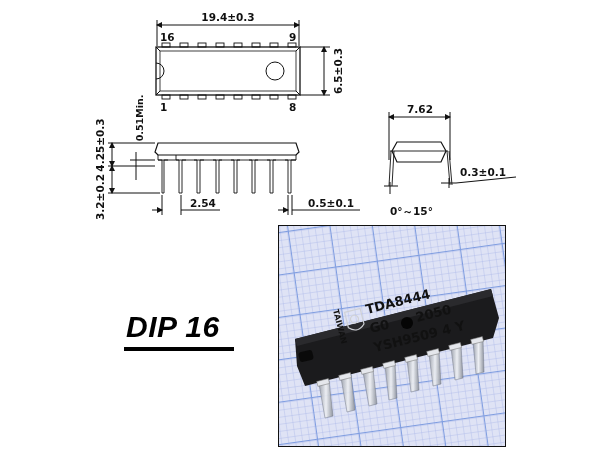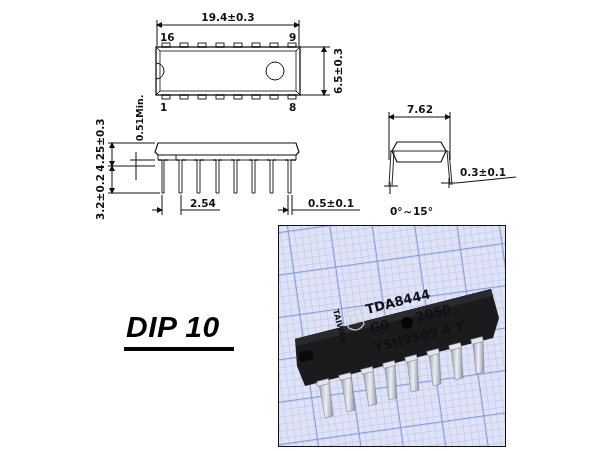--- a/index.html
+++ b/index.html
@@ -127,21 +127,21 @@
     <line x1="390" y1="182" x2="390" y2="194"></line>
     <line x1="441" y1="183" x2="456" y2="183"></line>
     <line x1="449" y1="178" x2="449" y2="188"></line>
     <line x1="456" y1="183" x2="516" y2="177"></line>
   </g>
   <text class="dim" x="420" y="113" text-anchor="middle">7.62</text>
   <text class="dim" x="460" y="176">0.3±0.1</text>
   <text class="dim" x="390" y="215">0°～15°</text>
 </svg>
 
-<div class="title">DIP 10</div>
+<div class="title">DIP 16</div>
 <div class="title-underline"></div>
 
 <div class="photo">
   <svg width="226" height="220" viewBox="0 0 226 220" xmlns="http://www.w3.org/2000/svg">
     <defs>
       <pattern id="fine" width="7" height="7" patternUnits="userSpaceOnUse" patternTransform="rotate(-8)">
         <path d="M7,0 L0,0 0,7" fill="none" stroke="#a9b8ea" stroke-width="0.8"></path>
       </pattern>
       <pattern id="coarse" width="42" height="42" patternUnits="userSpaceOnUse" patternTransform="rotate(-8) translate(8,6)">
         <path d="M42,0 L0,0 0,42" fill="none" stroke="#7f9de0" stroke-width="2"></path>

